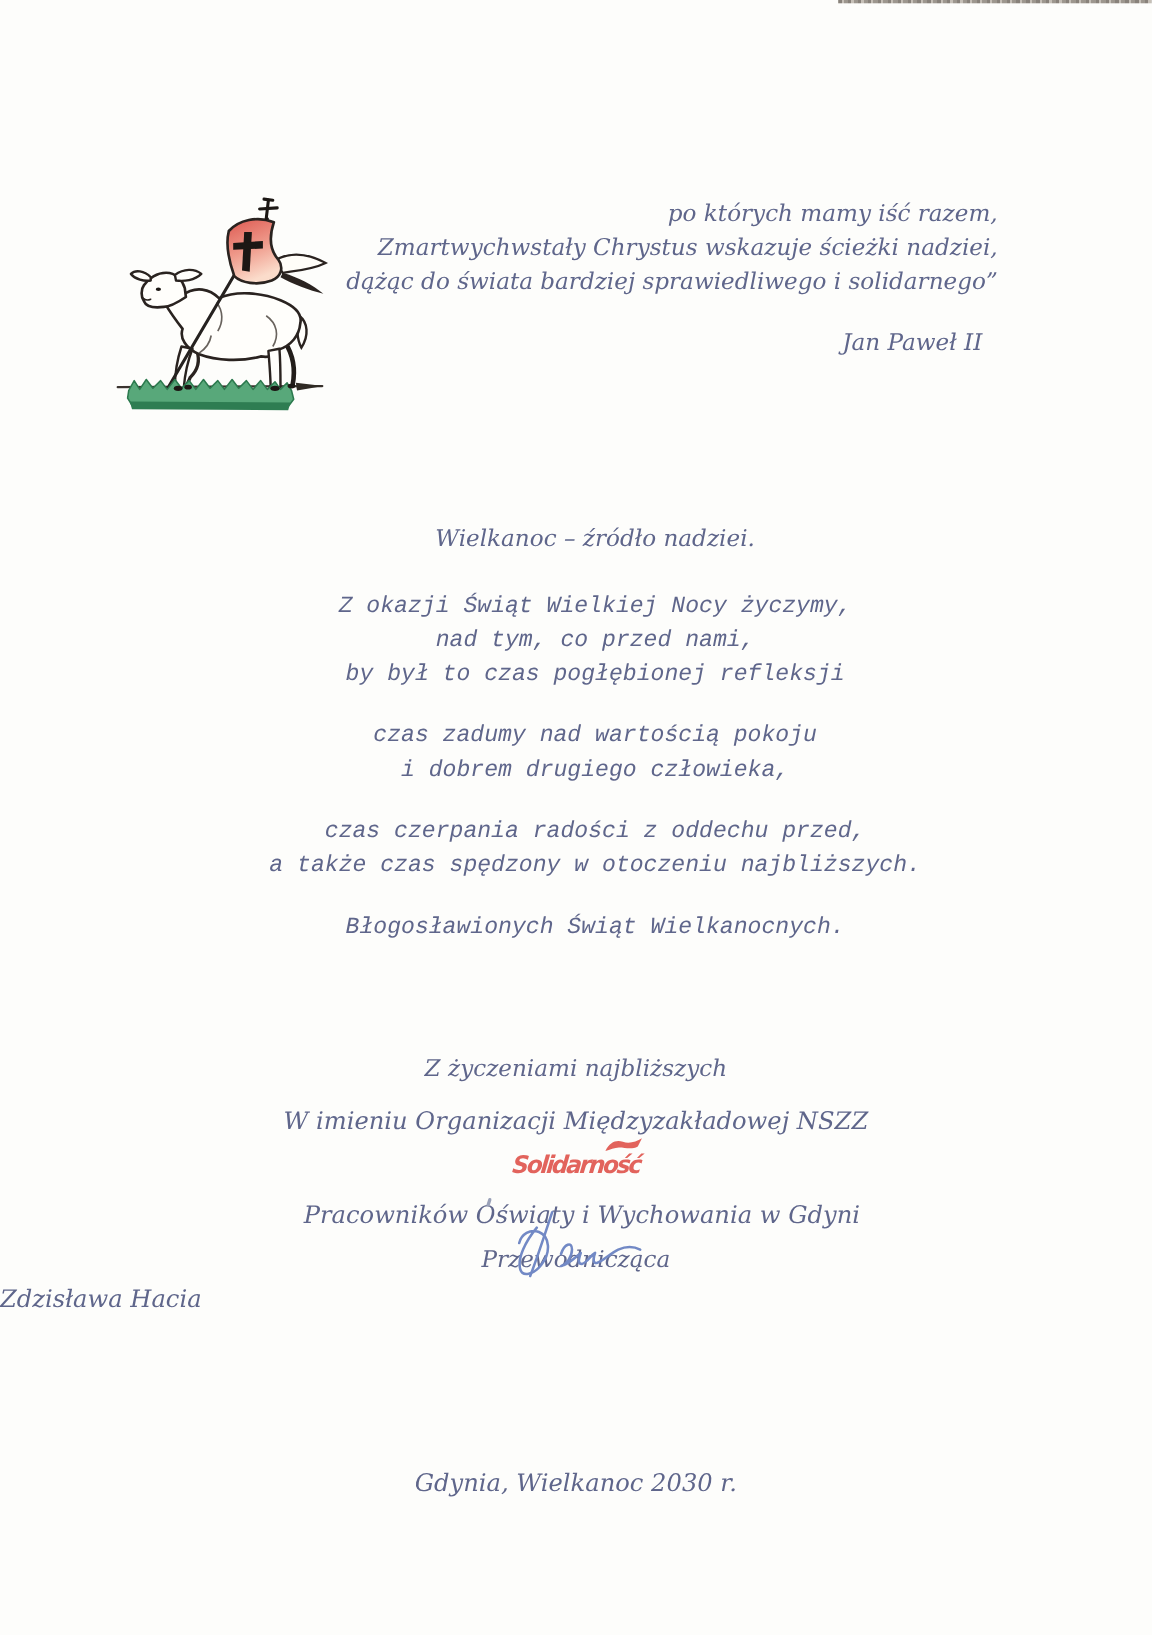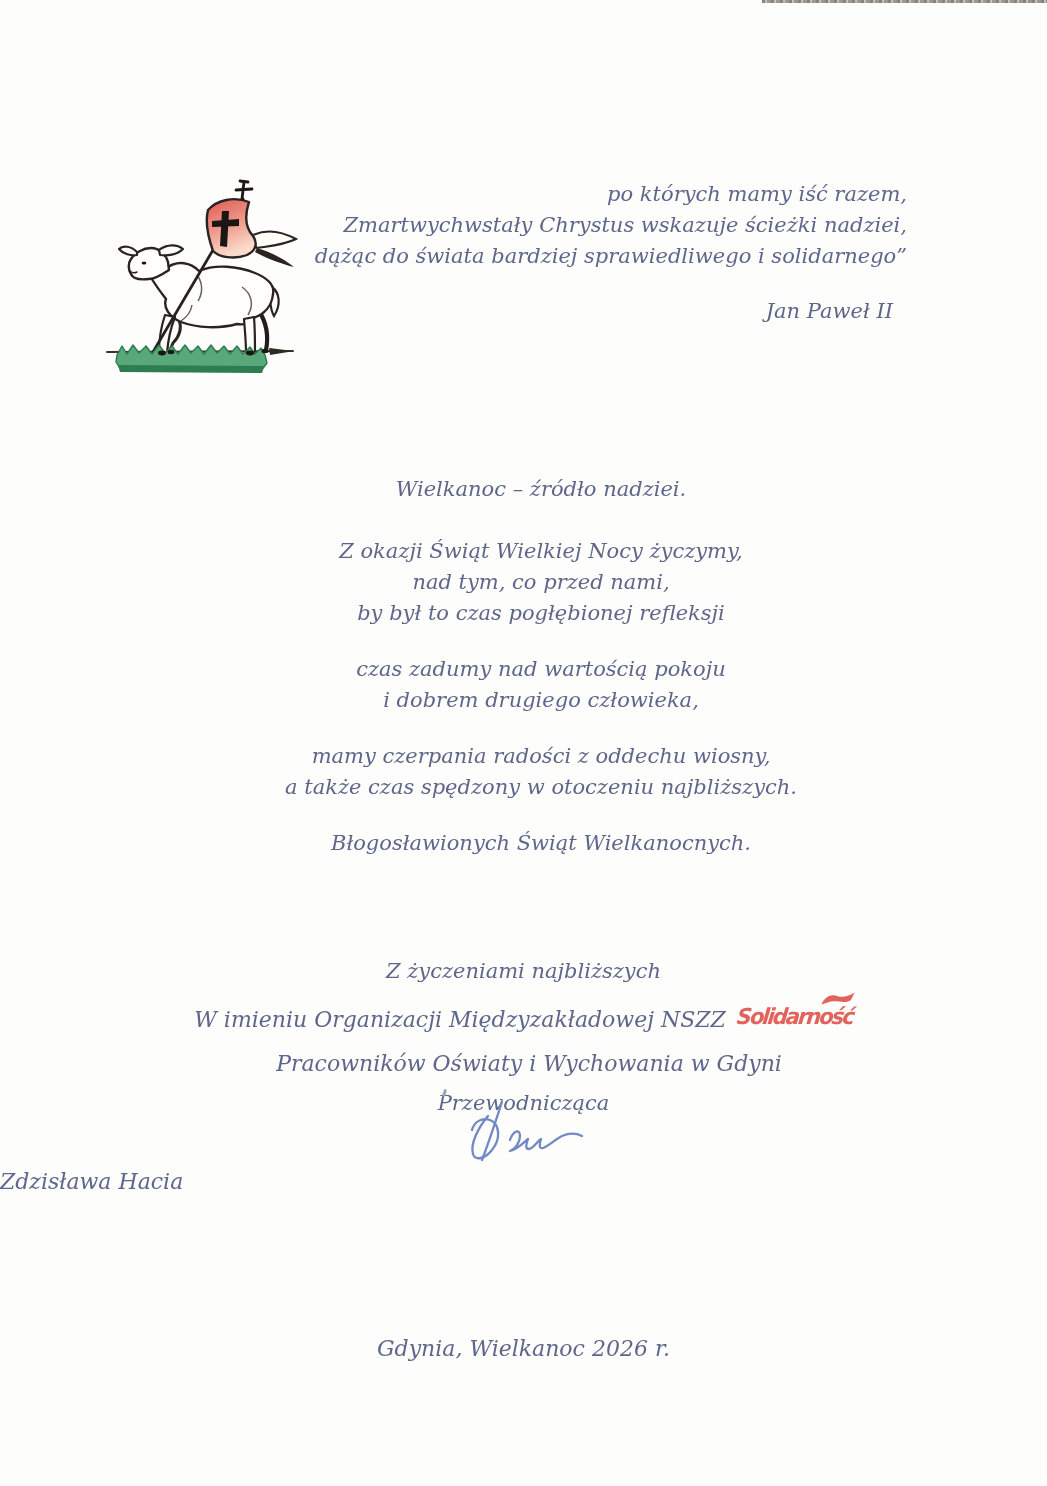--- a/index.html
+++ b/index.html
@@ -12,25 +12,25 @@
   }
   .abs{position:absolute;}
   .scan-edge{top:0;left:762px;width:285px;height:3px;background:repeating-linear-gradient(90deg,#6b635a 0 3px,#b8b0a6 3px 5px,#857d73 5px 9px);opacity:.8;}
 
   .quote{top:179px;right:140px;text-align:right;font-size:21px;line-height:31px;white-space:nowrap;}
   .quote .attribution{margin-top:24px;padding-right:14px;}
 
   .lamb{left:103px;top:175px;}
 
   .wishes{left:3px;right:0;top:474px;text-align:center;font-size:21px;line-height:31px;margin-left:32px;}
-  .para{margin-top:25px;}
+  .para{margin-top:25px;font-family:Liberation Mono, monospace;}
   .para.first{margin-top:31px;}
 
   .closing{left:0;right:0;top:956px;text-align:center;font-size:21px;line-height:31px;}
-  .behalf{margin-top:17px;font-size:22px;display:flex;justify-content:center;align-items:flex-end;gap:11px;}
+  .behalf{margin-top:17px;font-size:22px;display:flex;justify-content:center;align-items:center;gap:11px;flex-direction:column;}
   .org{margin-top:13px;font-size:22px;padding-left:11px;}
   .role{margin-top:9px;}
 
   .solidarnosc{
     font-family:"DejaVu Sans","Liberation Sans",sans-serif;
     font-style:italic;font-weight:bold;
     color:#e2635c;font-size:21px;letter-spacing:-2px;
     display:inline-block;transform:skewX(-6deg) scaleY(1.05);
     position:relative;top:-2px;
   }
@@ -127,21 +127,21 @@
   <div class="para first">
     <div>Z okazji Świąt Wielkiej Nocy życzymy,</div>
     <div>nad tym, co przed nami,</div>
     <div>by był to czas pogłębionej refleksji</div>
   </div>
   <div class="para">
     <div>czas zadumy nad wartością pokoju</div>
     <div>i dobrem drugiego człowieka,</div>
   </div>
   <div class="para">
-    <div>mamy czerpania radości z oddechu wiosny,</div>
+    <div>czas czerpania radości z oddechu przed,</div>
     <div>a także czas spędzony w otoczeniu najbliższych.</div>
   </div>
   <div class="para">
     <div>Błogosławionych Świąt Wielkanocnych.</div>
   </div>
 </div>
 
 <div class="abs closing">
   <div>Z życzeniami najbliższych</div>
   <div class="behalf">
@@ -162,13 +162,13 @@
 <svg class="abs sig" width="150" height="72" viewBox="0 0 150 72" aria-hidden="true">
   <g fill="none" stroke="#7289c5" stroke-width="2.3" stroke-linecap="round" stroke-linejoin="round">
     <path d="M36,18 C26,30 18,46 21,56 C23,63 33,61 40,52 C49,41 48,26 38,22 C30,19 22,24 20,32"></path>
     <path d="M50,4 C44,22 37,44 30,62"></path>
     <path d="M58,42 C61,33 68,30 68,38 C68,45 63,51 58,53 C66,51 72,44 76,41 C74,47 73,51 77,51 C82,50 85,43 89,41 C87,47 87,51 91,50 C97,48 102,42 110,38 C117,35 124,35 130,38"></path>
   </g>
 </svg>
 
 <div class="abs signer">Zdzisława Hacia</div>
 
-<div class="abs dateline">Gdynia, Wielkanoc 2026 r.</div>
+<div class="abs dateline">Gdynia, Wielkanoc 2030 r.</div>
 
 </body></html>

